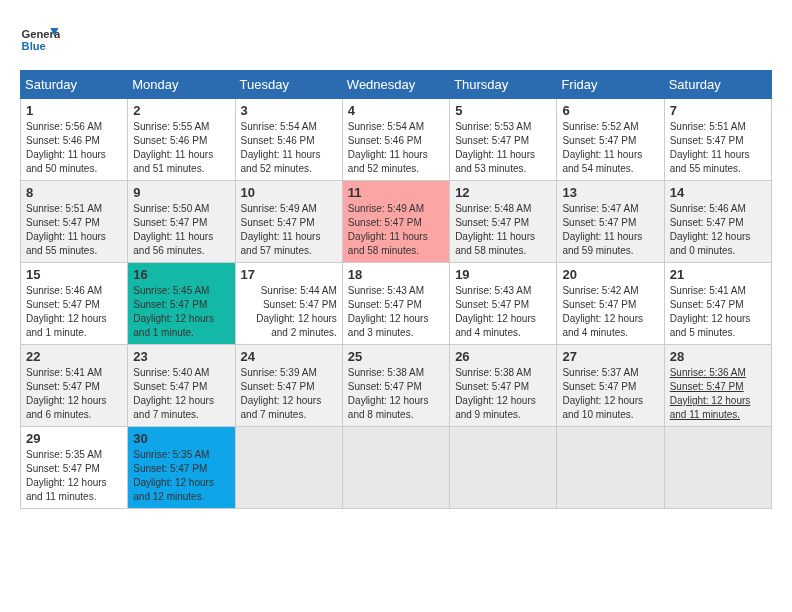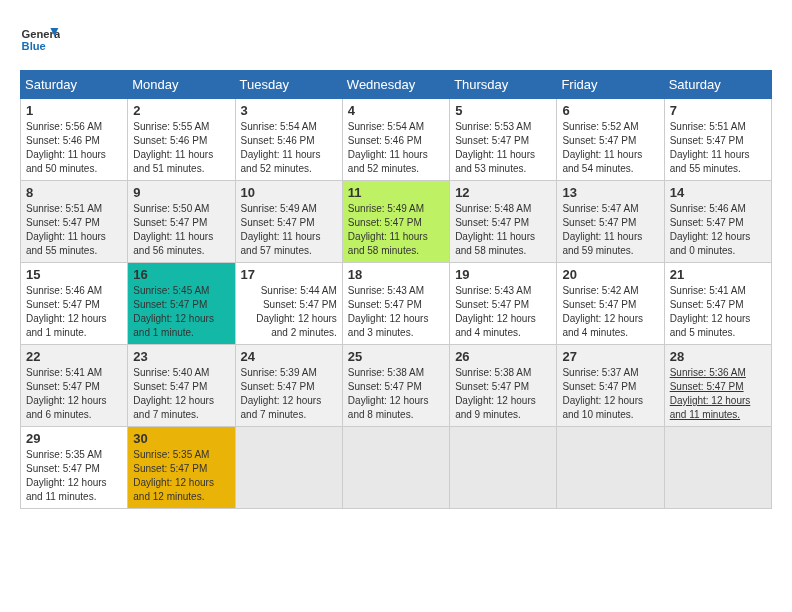--- a/index.html
+++ b/index.html
@@ -180,21 +180,21 @@
 Daylight: 11 hours
 and 56 minutes.</div>
         </td>
         <td style="background: rgb(240, 240, 240);">
           <span class="day-number">10</span>
           <div class="day-info" style="white-space: pre-line;">Sunrise: 5:49 AM
 Sunset: 5:47 PM
 Daylight: 11 hours
 and 57 minutes.</div>
         </td>
-        <td style="background: #bef264;">
+        <td style="background: #fca5a5;">
           <span class="day-number">11</span>
           <div class="day-info" style="white-space: pre-line;">Sunrise: 5:49 AM
 Sunset: 5:47 PM
 Daylight: 11 hours
 and 58 minutes.</div>
         </td>
         <td style="background: rgb(240, 240, 240);">
           <span class="day-number">12</span>
           <div class="day-info" style="white-space: pre-line;">Sunrise: 5:48 AM
 Sunset: 5:47 PM
@@ -319,21 +319,21 @@
         </td>
       </tr>
       <tr>
         <td style="background: rgb(255, 255, 255);">
           <span class="day-number">29</span>
           <div class="day-info" style="white-space: pre-line;">Sunrise: 5:35 AM
 Sunset: 5:47 PM
 Daylight: 12 hours
 and 11 minutes.</div>
         </td>
-        <td style="background: #eab308; margin-top: 46px;">
+        <td style="background: #0ea5e9; margin-top: 46px;">
           <span class="day-number">30</span>
           <div class="day-info" style="white-space: pre-line;">Sunrise: 5:35 AM
 Sunset: 5:47 PM
 Daylight: 12 hours
 and 12 minutes.</div>
         </td>
         <td class="empty-cell"></td>
         <td class="empty-cell"></td>
         <td class="empty-cell"></td>
         <td class="empty-cell"></td>

